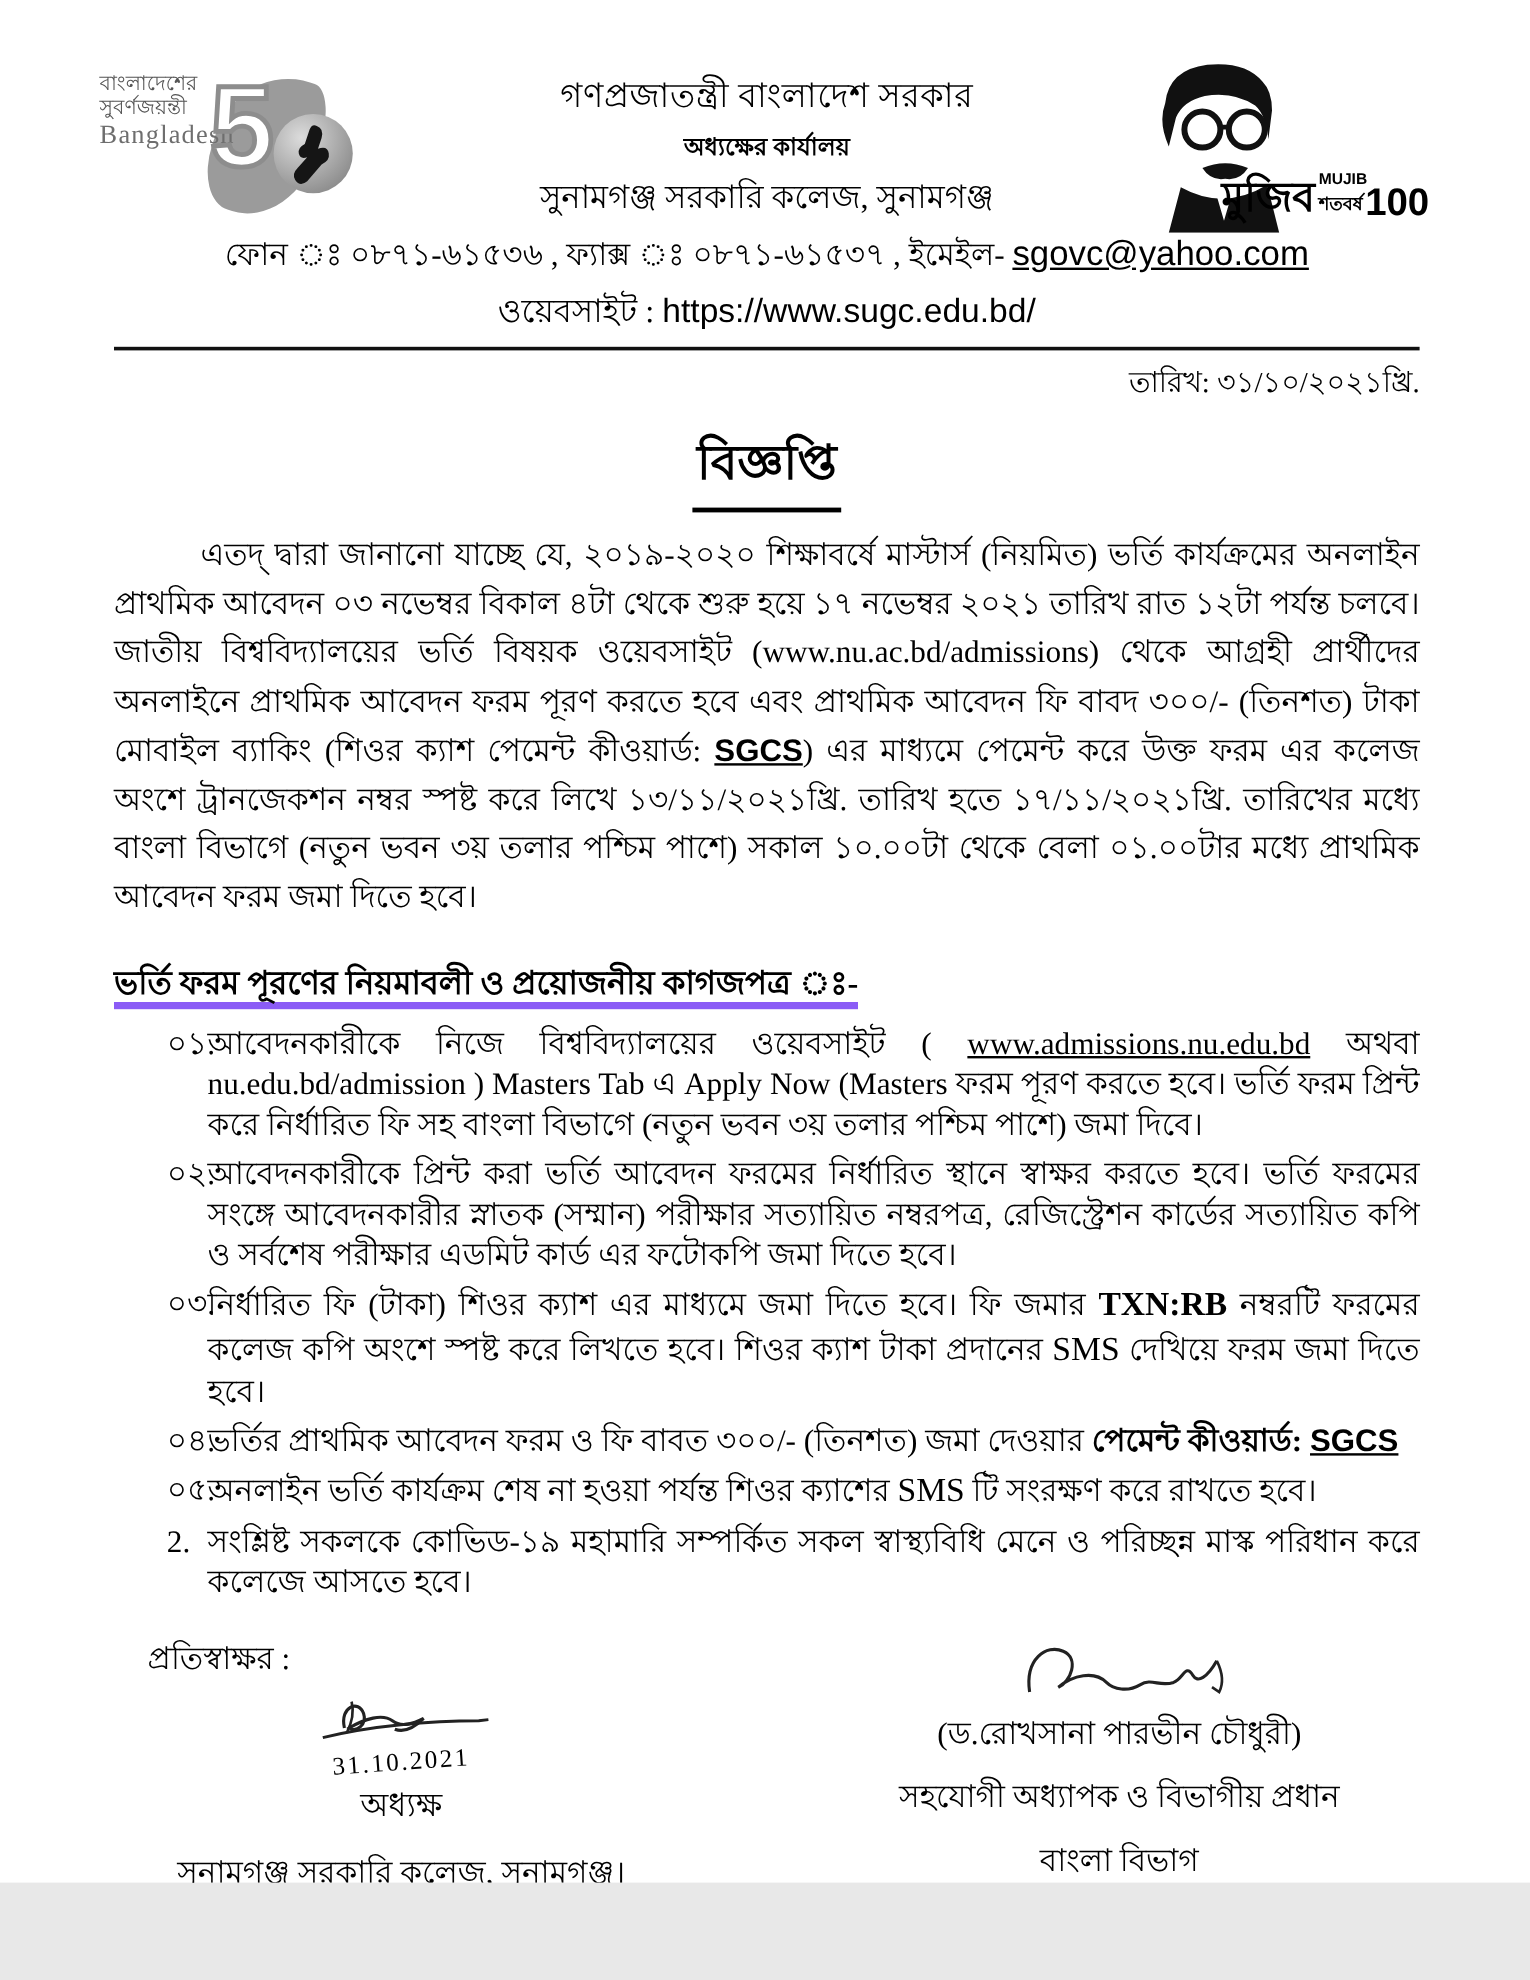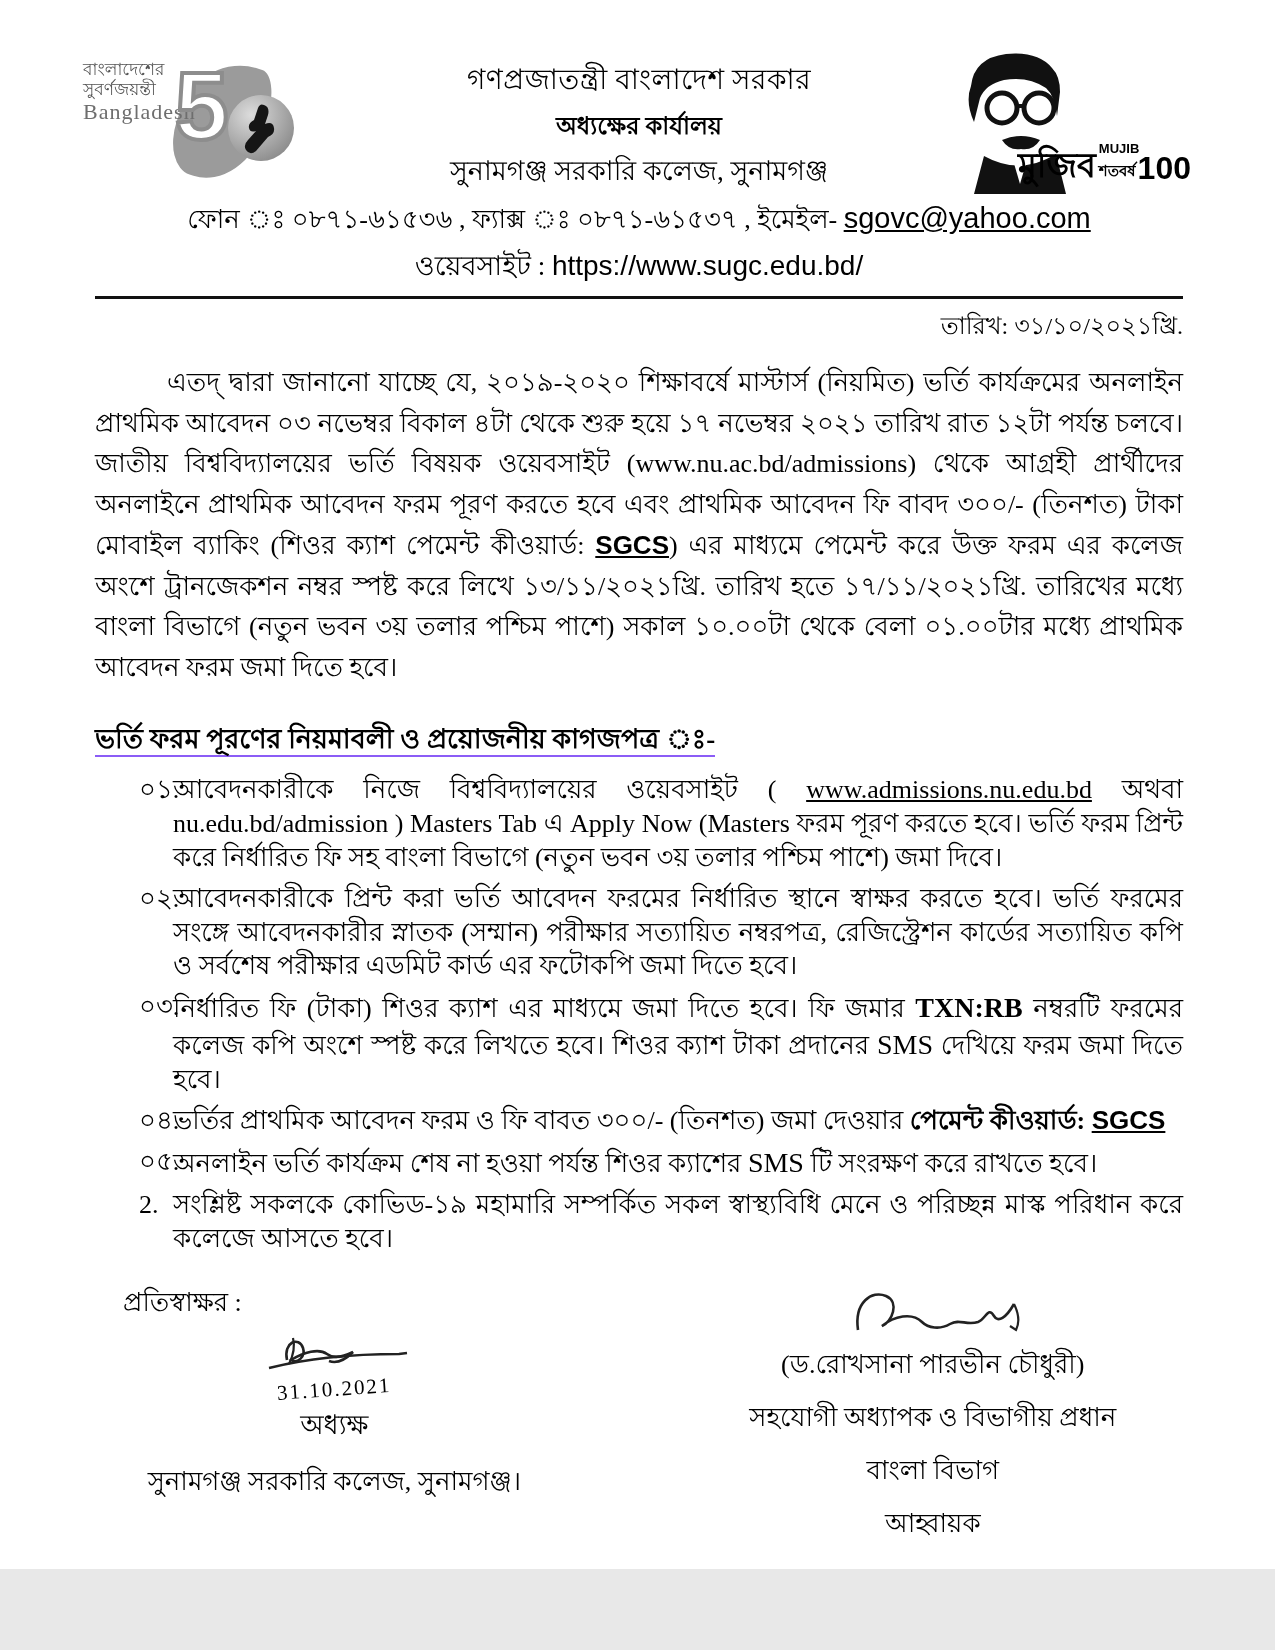--- a/index.html
+++ b/index.html
@@ -4,21 +4,21 @@
 <style>
   html,body { margin:0; padding:0; background:#e8e8e8; }
   .page {
     width:1275px; height:1569px; margin:0 auto; background:#ffffff; color:#000;
     font-family:"Liberation Serif", serif; position:relative; box-sizing:border-box;
     padding:58px 92px 0 95px; overflow:hidden;
   }
   
   .header { position:relative; text-align:center; min-height:180px; }
   .hdr-govt   { font-size:28px; letter-spacing:0.5px; }
-  .hdr-office { font-size:24px; font-weight:bold; margin-top:2px; }
+  .hdr-office { font-size:20px; font-weight:bold; margin-top:2px; }
   .hdr-college{ font-size:27px; margin-top:3px; }
   .hdr-phone  { font-size:26px; margin-top:4px; white-space:nowrap; }
   .hdr-email  { font-family:"Liberation Sans", sans-serif; font-size:29px; text-decoration:underline; }
   .hdr-site   { font-size:27px; margin-top:2px; }
   .hdr-url    { font-family:"Liberation Sans", sans-serif; font-size:28px; }
   .rule { border-top:3px solid #111; margin-top:6px; }
   .date-row { text-align:right; font-size:24px; margin-top:8px; }
 
   
   .jubilee { position:absolute; left:-12px; top:2px; width:215px; height:130px; text-align:left; }
@@ -44,21 +44,21 @@
   .mujib-100 { font-family:"Liberation Sans", sans-serif; font-size:32px; font-weight:bold; line-height:0.85; }
 
   
   .title-wrap { text-align:center; margin-top:14px; }
   .notice-title { display:inline-block; font-size:40px; font-weight:bold;
                   border-bottom:4px solid #000; padding:0 4px 2px; }
   .intro { margin-top:16px; font-size:26px; line-height:1.56; text-align:justify; text-indent:72px; }
   .kw { font-family:"Liberation Sans", sans-serif; font-weight:bold; text-decoration:underline; }
 
   .rules-head { margin-top:30px; font-size:27px; font-weight:bold; }
-  .rules-head span { border-bottom:2px solid #8b5cf6; padding-bottom:1px; }
+  .rules-head span { border-bottom:6px solid #8b5cf6; padding-bottom:1px; }
   .rules { margin-top:10px; }
   .rule-item { position:relative; padding-left:78px; font-size:26px; line-height:1.3;
                text-align:justify; margin-top:7px; }
   .rule-num { position:absolute; left:44px; }
   .u-link { text-decoration:underline; }
   .txn { font-weight:bold; font-size:28px; }
   .sms { font-size:28px; }
   .bold { font-weight:bold; }
 
   
@@ -127,20 +127,23 @@
     </div>
     <div class="hdr-site">
       <span>ওয়েবসাইট : </span><span class="hdr-url">https://www.sugc.edu.bd/</span>
     </div>
   </div>
 
   <div class="rule"></div>
 
   <div class="date-row">তারিখ: ৩১/১০/২০২১খ্রি.</div>
 
+  <div class="title-wrap">
+    <div class="notice-title">বিজ্ঞপ্তি</div>
+  </div>
 
   <div class="intro">
     <span>এতদ্ দ্বারা জানানো যাচ্ছে যে,  ২০১৯-২০২০ শিক্ষাবর্ষে মাস্টার্স (নিয়মিত) ভর্তি কার্যক্রমের অনলাইন প্রাথমিক আবেদন ০৩ নভেম্বর বিকাল ৪টা থেকে শুরু হয়ে ১৭ নভেম্বর ২০২১ তারিখ রাত ১২টা পর্যন্ত চলবে। জাতীয় বিশ্ববিদ্যালয়ের ভর্তি বিষয়ক ওয়েবসাইট (www.nu.ac.bd/admissions) থেকে আগ্রহী প্রার্থীদের অনলাইনে প্রাথমিক আবেদন ফরম পূরণ করতে হবে এবং প্রাথমিক আবেদন ফি বাবদ ৩০০/- (তিনশত) টাকা মোবাইল ব্যাকিং (শিওর ক্যাশ পেমেন্ট কীওয়ার্ড: </span><span class="kw">SGCS</span><span>) এর মাধ্যমে পেমেন্ট করে উক্ত ফরম এর কলেজ অংশে ট্রানজেকশন নম্বর স্পষ্ট করে লিখে ১৩/১১/২০২১খ্রি. তারিখ হতে ১৭/১১/২০২১খ্রি. তারিখের মধ্যে বাংলা বিভাগে (নতুন ভবন ৩য় তলার পশ্চিম পাশে) সকাল ১০.০০টা থেকে বেলা ০১.০০টার মধ্যে প্রাথমিক আবেদন ফরম জমা দিতে হবে।</span>
   </div>
 
   <div class="rules-head">
     <span>ভর্তি ফরম পূরণের নিয়মাবলী ও প্রয়োজনীয় কাগজপত্র ঃ-</span>
   </div>
 
   <div class="rules">

